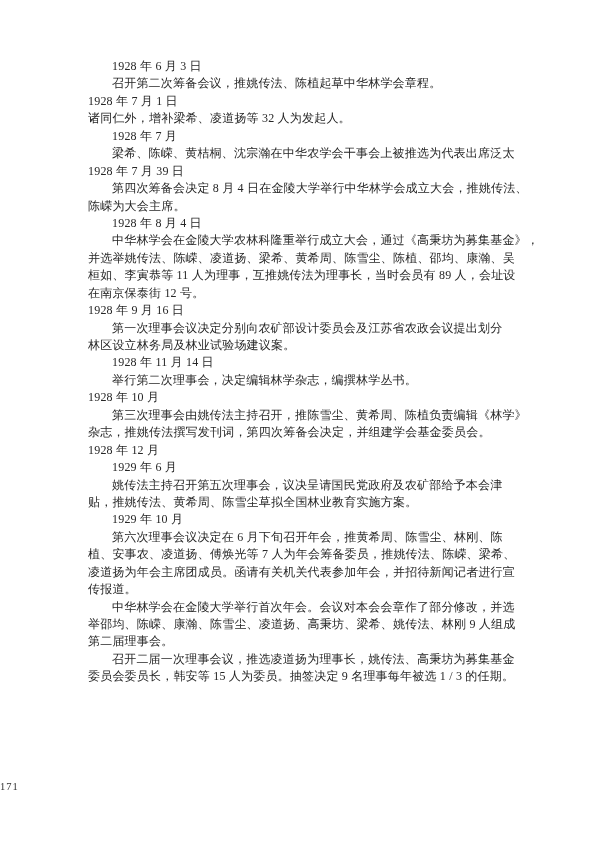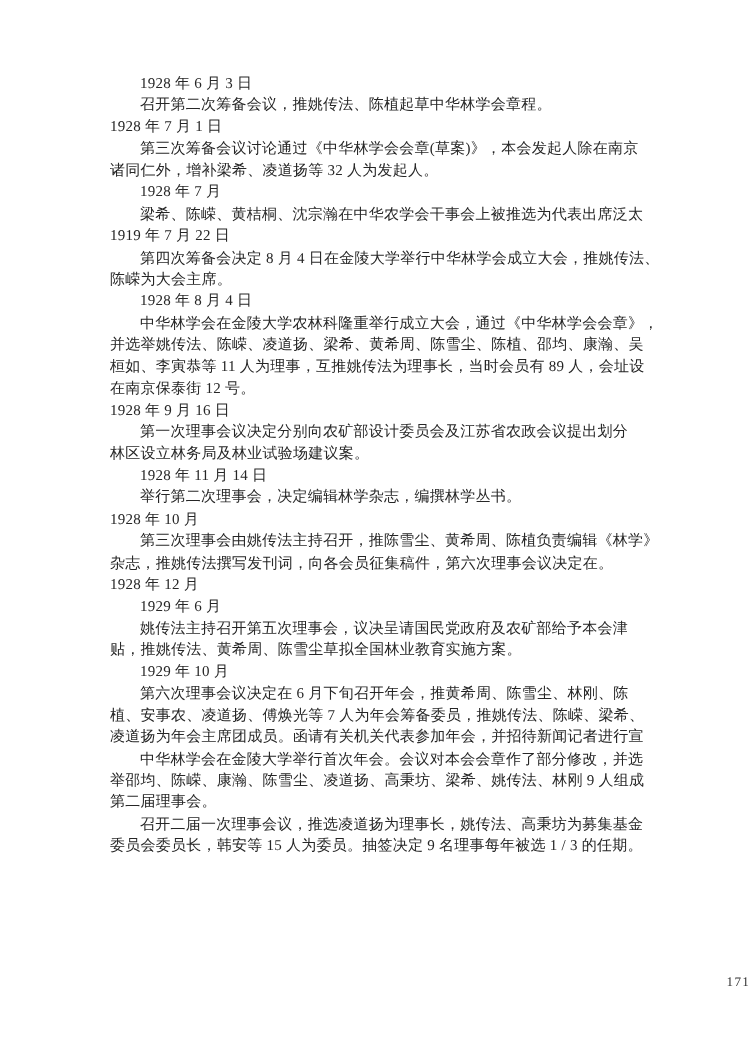--- a/index.html
+++ b/index.html
@@ -37,62 +37,62 @@
     height: 17.45px;
   }
   .line.indent {
     padding-left: 24px;
   }
   .page-number {
     position: absolute;
     left: 0;
     top: 781px;
     width: 600px;
-    text-align: right;
+    text-align: left;
     font-size: 10.5px;
     color: #333333;
     letter-spacing: 1px;
   }
 </style>
 </head>
 <body>
 
 <div class="page">
   <div class="text-block">
       <div class="line indent">1928 年 6 月 3 日</div>
       <div class="line indent">召开第二次筹备会议，推姚传法、陈植起草中华林学会章程。</div>
       <div class="line">1928 年 7 月 1 日</div>
-      <div class="line indent">第三次筹备会议讨论通过《中华林学会会章(草案)》，本会发起人除在南京</div>
       <div class="line">诸同仁外，增补梁希、凌道扬等 32 人为发起人。</div>
       <div class="line indent">1928 年 7 月</div>
       <div class="line indent">梁希、陈嵘、黄桔桐、沈宗瀚在中华农学会干事会上被推选为代表出席泛太</div>
-      <div class="line">1919 年 7 月 22 日</div>
+      <div class="line">1928 年 7 月 39 日</div>
       <div class="line indent">第四次筹备会决定 8 月 4 日在金陵大学举行中华林学会成立大会，推姚传法、</div>
       <div class="line">陈嵘为大会主席。</div>
       <div class="line indent">1928 年 8 月 4 日</div>
-      <div class="line indent">中华林学会在金陵大学农林科隆重举行成立大会，通过《中华林学会会章》，</div>
+      <div class="line indent">中华林学会在金陵大学农林科隆重举行成立大会，通过《高秉坊为募集基金》，</div>
       <div class="line">并选举姚传法、陈嵘、凌道扬、梁希、黄希周、陈雪尘、陈植、邵均、康瀚、吴</div>
       <div class="line">桓如、李寅恭等 11 人为理事，互推姚传法为理事长，当时会员有 89 人，会址设</div>
       <div class="line">在南京保泰街 12 号。</div>
       <div class="line">1928 年 9 月 16 日</div>
       <div class="line indent">第一次理事会议决定分别向农矿部设计委员会及江苏省农政会议提出划分</div>
       <div class="line">林区设立林务局及林业试验场建议案。</div>
       <div class="line indent">1928 年 11 月 14 日</div>
       <div class="line indent">举行第二次理事会，决定编辑林学杂志，编撰林学丛书。</div>
       <div class="line">1928 年 10 月</div>
       <div class="line indent">第三次理事会由姚传法主持召开，推陈雪尘、黄希周、陈植负责编辑《林学》</div>
-      <div class="line">杂志，推姚传法撰写发刊词，向各会员征集稿件，第六次理事会议决定在。</div>
+      <div class="line">杂志，推姚传法撰写发刊词，第四次筹备会决定，并组建学会基金委员会。</div>
       <div class="line">1928 年 12 月</div>
       <div class="line indent">1929 年 6 月</div>
       <div class="line indent">姚传法主持召开第五次理事会，议决呈请国民党政府及农矿部给予本会津</div>
       <div class="line">贴，推姚传法、黄希周、陈雪尘草拟全国林业教育实施方案。</div>
       <div class="line indent">1929 年 10 月</div>
       <div class="line indent">第六次理事会议决定在 6 月下旬召开年会，推黄希周、陈雪尘、林刚、陈</div>
       <div class="line">植、安事农、凌道扬、傅焕光等 7 人为年会筹备委员，推姚传法、陈嵘、梁希、</div>
       <div class="line">凌道扬为年会主席团成员。函请有关机关代表参加年会，并招待新闻记者进行宣</div>
+      <div class="line">传报道。</div>
       <div class="line indent">中华林学会在金陵大学举行首次年会。会议对本会会章作了部分修改，并选</div>
       <div class="line">举邵均、陈嵘、康瀚、陈雪尘、凌道扬、高秉坊、梁希、姚传法、林刚 9 人组成</div>
       <div class="line">第二届理事会。</div>
       <div class="line indent">召开二届一次理事会议，推选凌道扬为理事长，姚传法、高秉坊为募集基金</div>
       <div class="line">委员会委员长，韩安等 15 人为委员。抽签决定 9 名理事每年被选 1 / 3 的任期。</div>
     </div>
   <div class="page-number">171</div>
 </div>
 
 </body></html>

